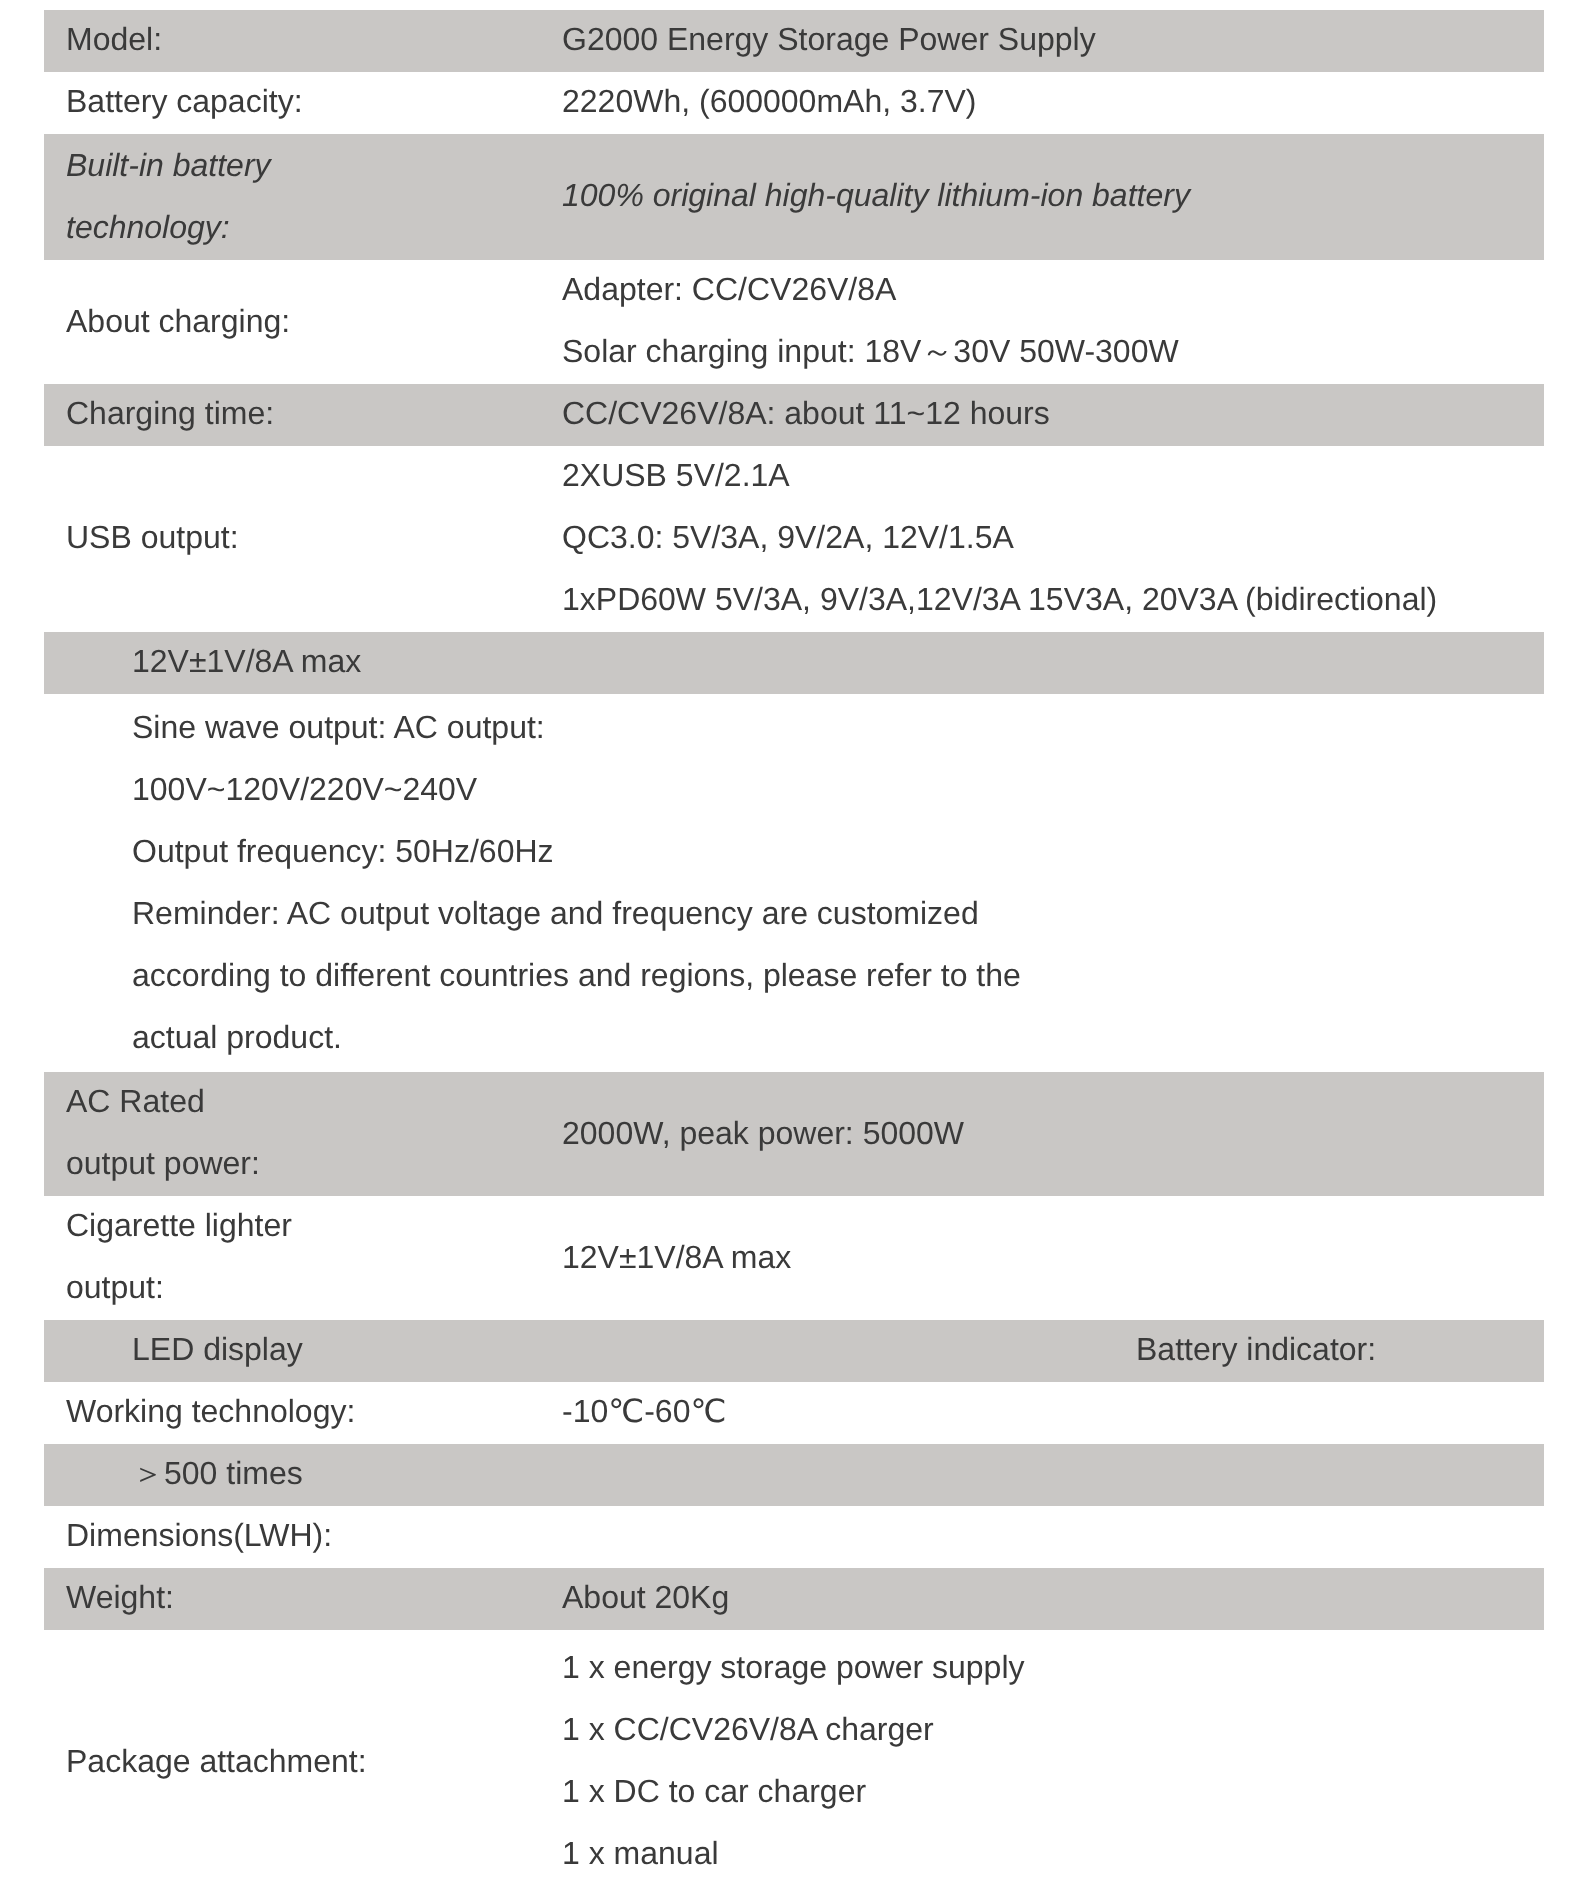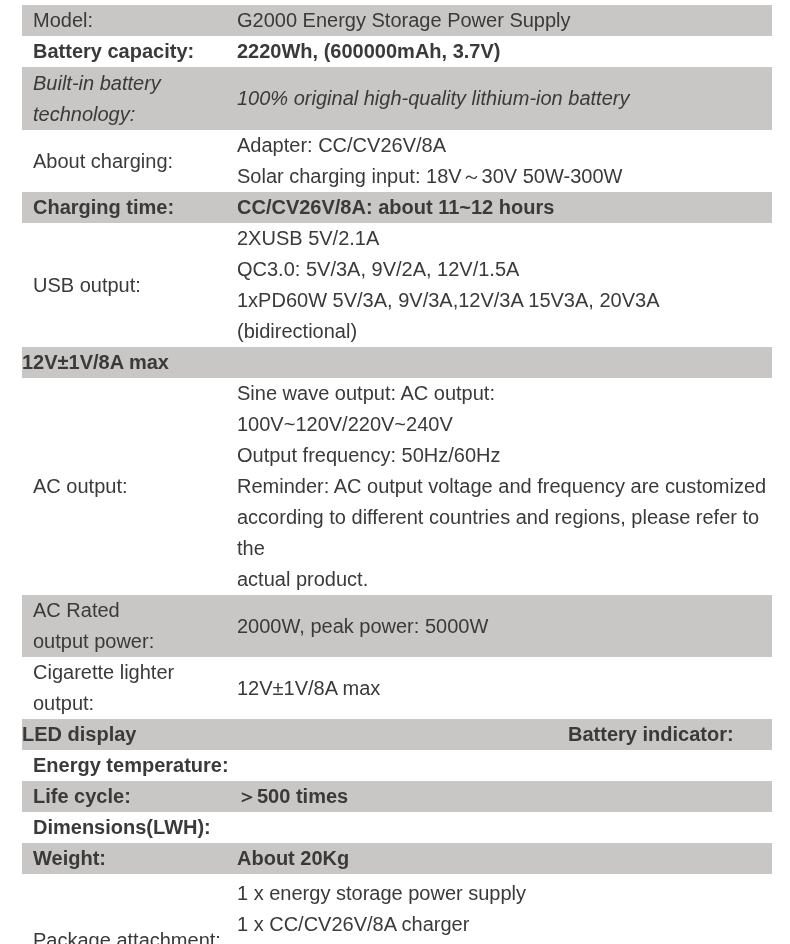--- a/index.html
+++ b/index.html
@@ -20,37 +20,38 @@
   }
   .row {
     display: flex;
     align-items: center;
     background: #ffffff;
   }
   .row.shaded {
     background: var(--shade, #c9c7c5);
   }
   .cell {
-    font-size: 20px;
+    font-size: 16px;
     line-height: 31px;
     white-space: pre-line;
     letter-spacing: 0px;
   }
   .label {
     width: 215px;
     padding-left: 11px;
     box-sizing: border-box;
     flex-shrink: 0;
   }
   .value {
     flex: 1;
     min-width: 0;
+    margin-left: 44px;
   }
   .h1a { min-height: 29px; }
-  .h1  { min-height: 31px; font-weight: bold; }
+  .h1  { min-height: 31px; }
   .h2  { min-height: 62px; }
   .h2b { min-height: 63px; font-style: italic; }
   .h3  { min-height: 93px; }
   .h6  { min-height: 189px; }
   .h4  { min-height: 132px; }
 </style>
 </head>
 <body>
 
 <div class="spec-table">
@@ -87,21 +88,20 @@
     <div class="cell value">2XUSB 5V/2.1A
 QC3.0: 5V/3A, 9V/2A, 12V/1.5A
 1xPD60W 5V/3A, 9V/3A,12V/3A 15V3A, 20V3A (bidirectional)</div>
   </div>
 
   <div class="row shaded h1">
     <div class="cell value">12V±1V/8A max</div>
   </div>
 
   <div class="row h6">
-    <div class="cell label">AC output:</div>
     <div class="cell value">Sine wave output: AC output:
 100V~120V/220V~240V
 Output frequency: 50Hz/60Hz
 Reminder: AC output voltage and frequency are customized
 according to different countries and regions, please refer to the
 actual product.</div>
   </div>
 
   <div class="row shaded h2">
     <div class="cell label">AC Rated
@@ -114,25 +114,25 @@
 output:</div>
     <div class="cell value">12V±1V/8A max</div>
   </div>
 
   <div class="row shaded h1">
     <div class="cell value">LED display</div>
     <div class="cell label">Battery indicator:</div>
   </div>
 
   <div class="row h1">
-    <div class="cell label">Energy temperature:</div>
+    <div class="cell label">Working technology:</div>
+    <div class="cell value">-10℃-60℃</div>
   </div>
 
   <div class="row shaded h1">
-    <div class="cell label">Life cycle:</div>
     <div class="cell value">＞500 times</div>
   </div>
 
   <div class="row h1">
     <div class="cell label">Dimensions(LWH):</div>
   </div>
 
   <div class="row shaded h1">
     <div class="cell label">Weight:</div>
     <div class="cell value">About 20Kg</div>

